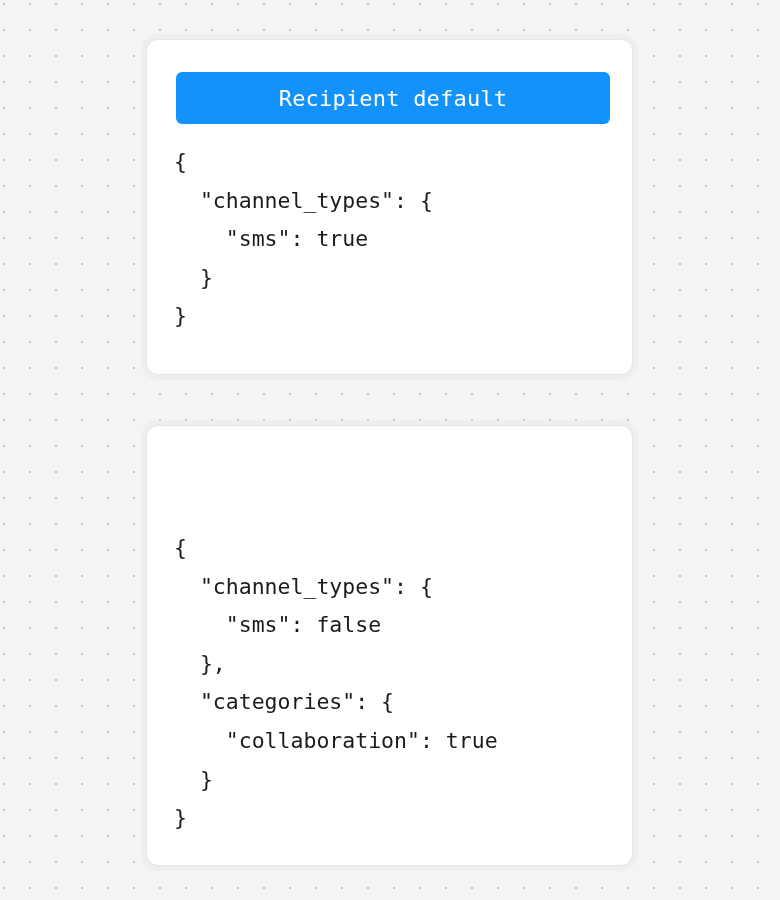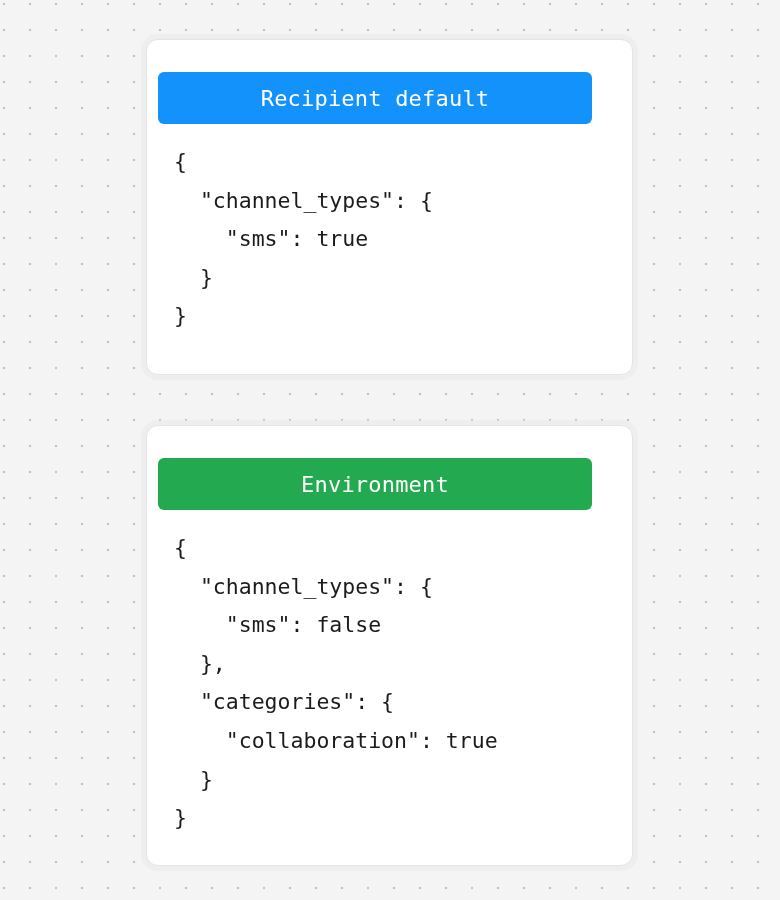--- a/index.html
+++ b/index.html
@@ -43,21 +43,21 @@
     height: 336px;
   }
 
   .card--environment {
     top: 425px;
     height: 441px;
   }
 
   .card-header {
     position: absolute;
-    left: 11px;
+    left: 29px;
     top: 32px;
     width: 434px;
     height: 52px;
     border-radius: 6px;
     display: flex;
     align-items: center;
     justify-content: center;
     color: #ffffff;
     font-size: 22px;
     letter-spacing: 0.2px;
@@ -98,23 +98,20 @@
       <span>Recipient default</span>
     </div>
     <pre class="json-body">{
   "channel_types": {
     "sms": true
   }
 }</pre>
   </div>
 
   <div class="card card--environment">
-    <div class="card-header green">
-      <span>Environment</span>
-    </div>
     <pre class="json-body">{
   "channel_types": {
     "sms": false
   },
   "categories": {
     "collaboration": true
   }
 }</pre>
   </div>
 

